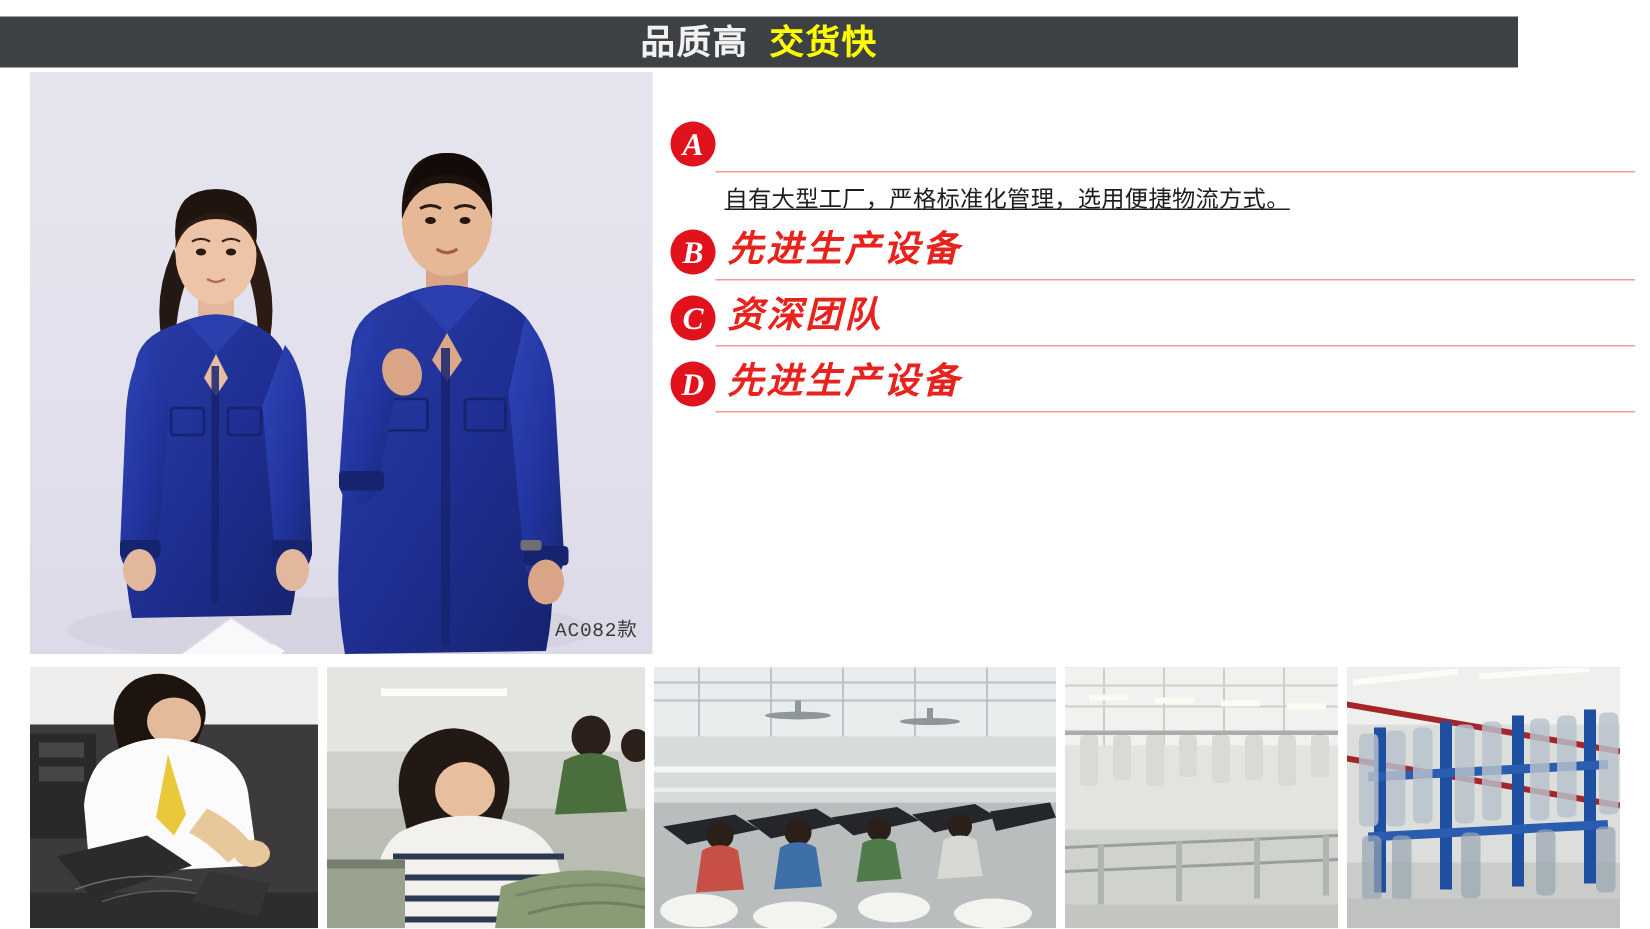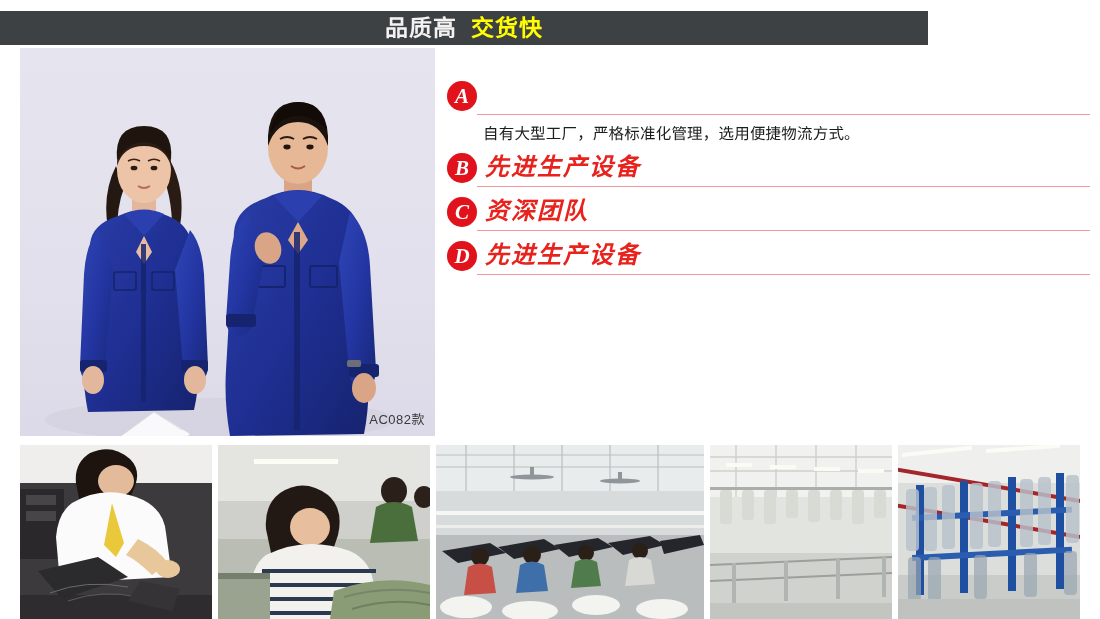--- a/index.html
+++ b/index.html
@@ -17,21 +17,21 @@
     height: 619px;
     background: #ffffff;
     overflow: hidden;
   }
 
   
   .header-bar {
     position: absolute;
     left: 0;
     top: 11px;
-    width: 928px;
+    width: 1012px;
     height: 34px;
     background: #3e4143;
     display: flex;
     align-items: center;
     justify-content: center;
   }
   .header-title {
     font-size: 23px;
     font-weight: bold;
     letter-spacing: 1px;
@@ -64,21 +64,21 @@
     width: 415px;
     height: 388px;
   }
   .hero-model-tag {
     position: absolute;
     right: 10px;
     bottom: 8px;
     font-size: 13px;
     color: #3a3a3a;
     letter-spacing: 0.5px;
-    font-family: Liberation Sans, sans-serif;
+    font-family: Liberation Mono, monospace;
   }
 
   
   .features {
     position: absolute;
     left: 447px;
     top: 78px;
     width: 645px;
     height: 358px;
   }
@@ -129,20 +129,21 @@
     height: 1px;
     background: #f09aa0;
   }
   .feature-desc {
     margin: 3px 0 0 36px;
     font-size: 15.5px;
     line-height: 25px;
     color: #1d1d1d;
     font-family: "Liberation Sans", "DejaVu Sans", sans-serif;
     letter-spacing: 0.2px;
+    text-decoration: underline;
   }
 
   
   .photo-strip {
     position: absolute;
     left: 20px;
     top: 445px;
     width: 1060px;
     height: 174px;
     display: flex;

